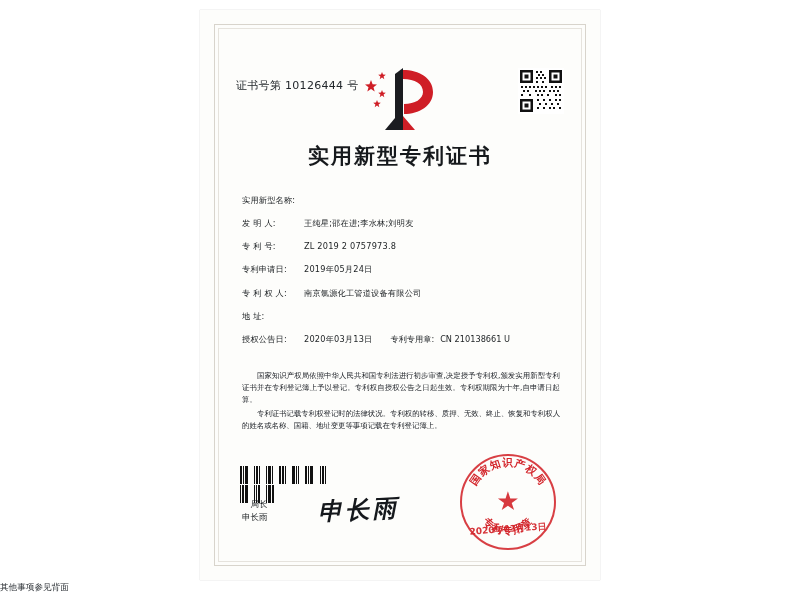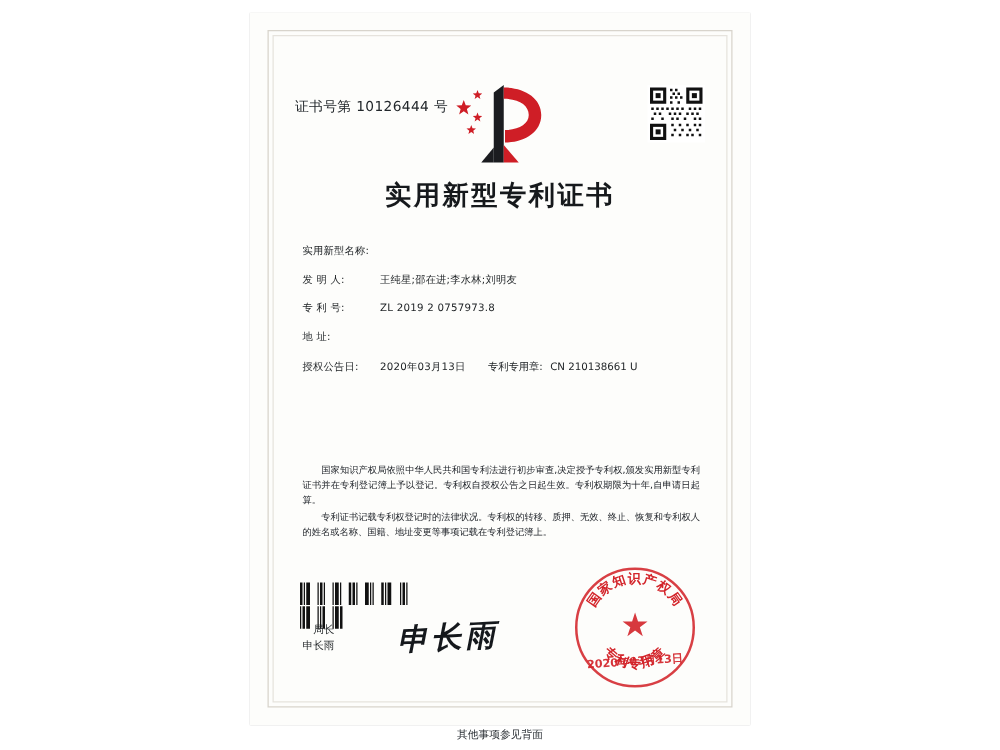--- a/index.html
+++ b/index.html
@@ -240,21 +240,21 @@
     text-align: center;
     font-size: 7.6px;
     color: #22272b;
   }
 
   .footnote {
     position: absolute;
     left: 0;
     right: 0;
     bottom: 6px;
-    text-align: center;
+    text-align: left;
     font-size: 8.6px;
     color: #2a2f34;
   }
 </style>
 </head>
 <body>
 
 <div id="page">
 
   <div class="sheet">
@@ -357,20 +357,28 @@
       </div>
       <div class="field-row">
         <div class="field-label">发 明 人:</div>
         <div class="field-value">王纯星;邵在进;李水林;刘明友</div>
       </div>
       <div class="field-row">
         <div class="field-label">专 利 号:</div>
         <div class="field-value">ZL 2019 2 0757973.8</div>
       </div>
       <div class="field-row">
+        <div class="field-label">专利申请日:</div>
+        <div class="field-value">2019年05月24日</div>
+      </div>
+      <div class="field-row">
+        <div class="field-label">专 利 权 人:</div>
+        <div class="field-value">南京氯源化工管道设备有限公司</div>
+      </div>
+      <div class="field-row">
         <div class="field-label">地 址:</div>
       </div>
       <div class="field-row two-col">
         <div class="field-label">授权公告日:</div>
         <div class="field-value">2020年03月13日</div>
         <div class="field-label2">专利专用章:</div>
         <div class="field-value2">CN 210138661 U</div>
       </div>
     </div>
 

